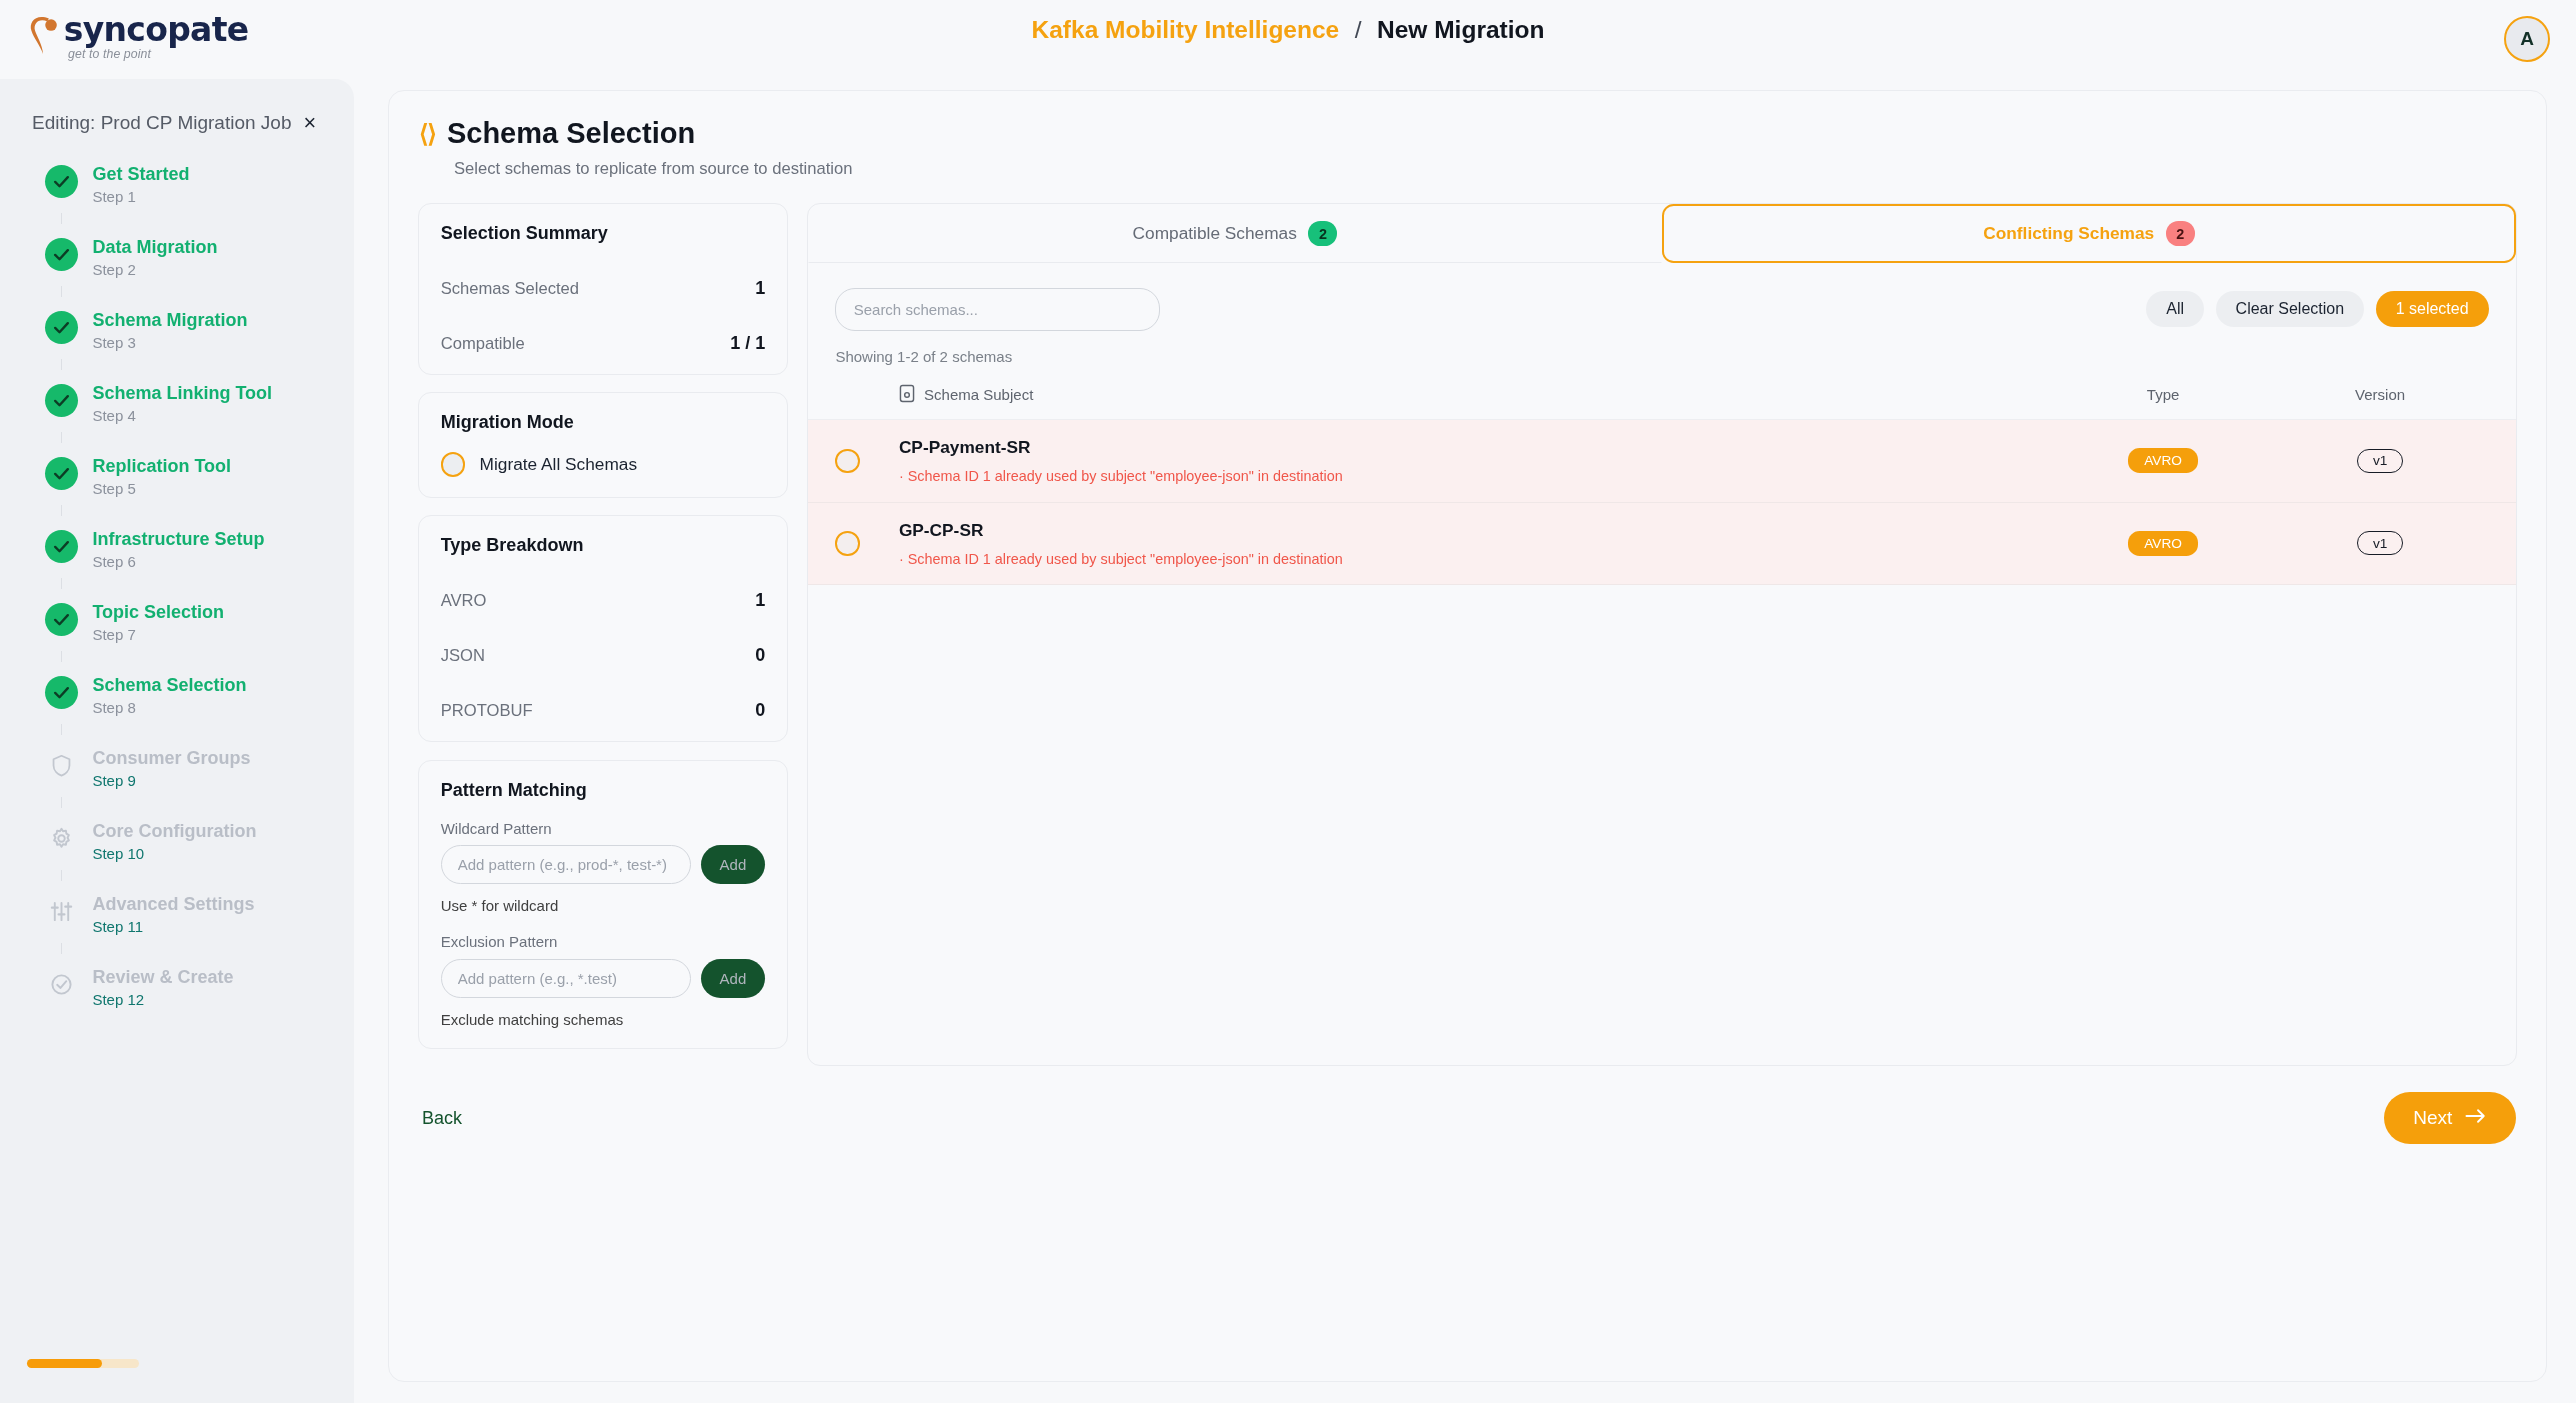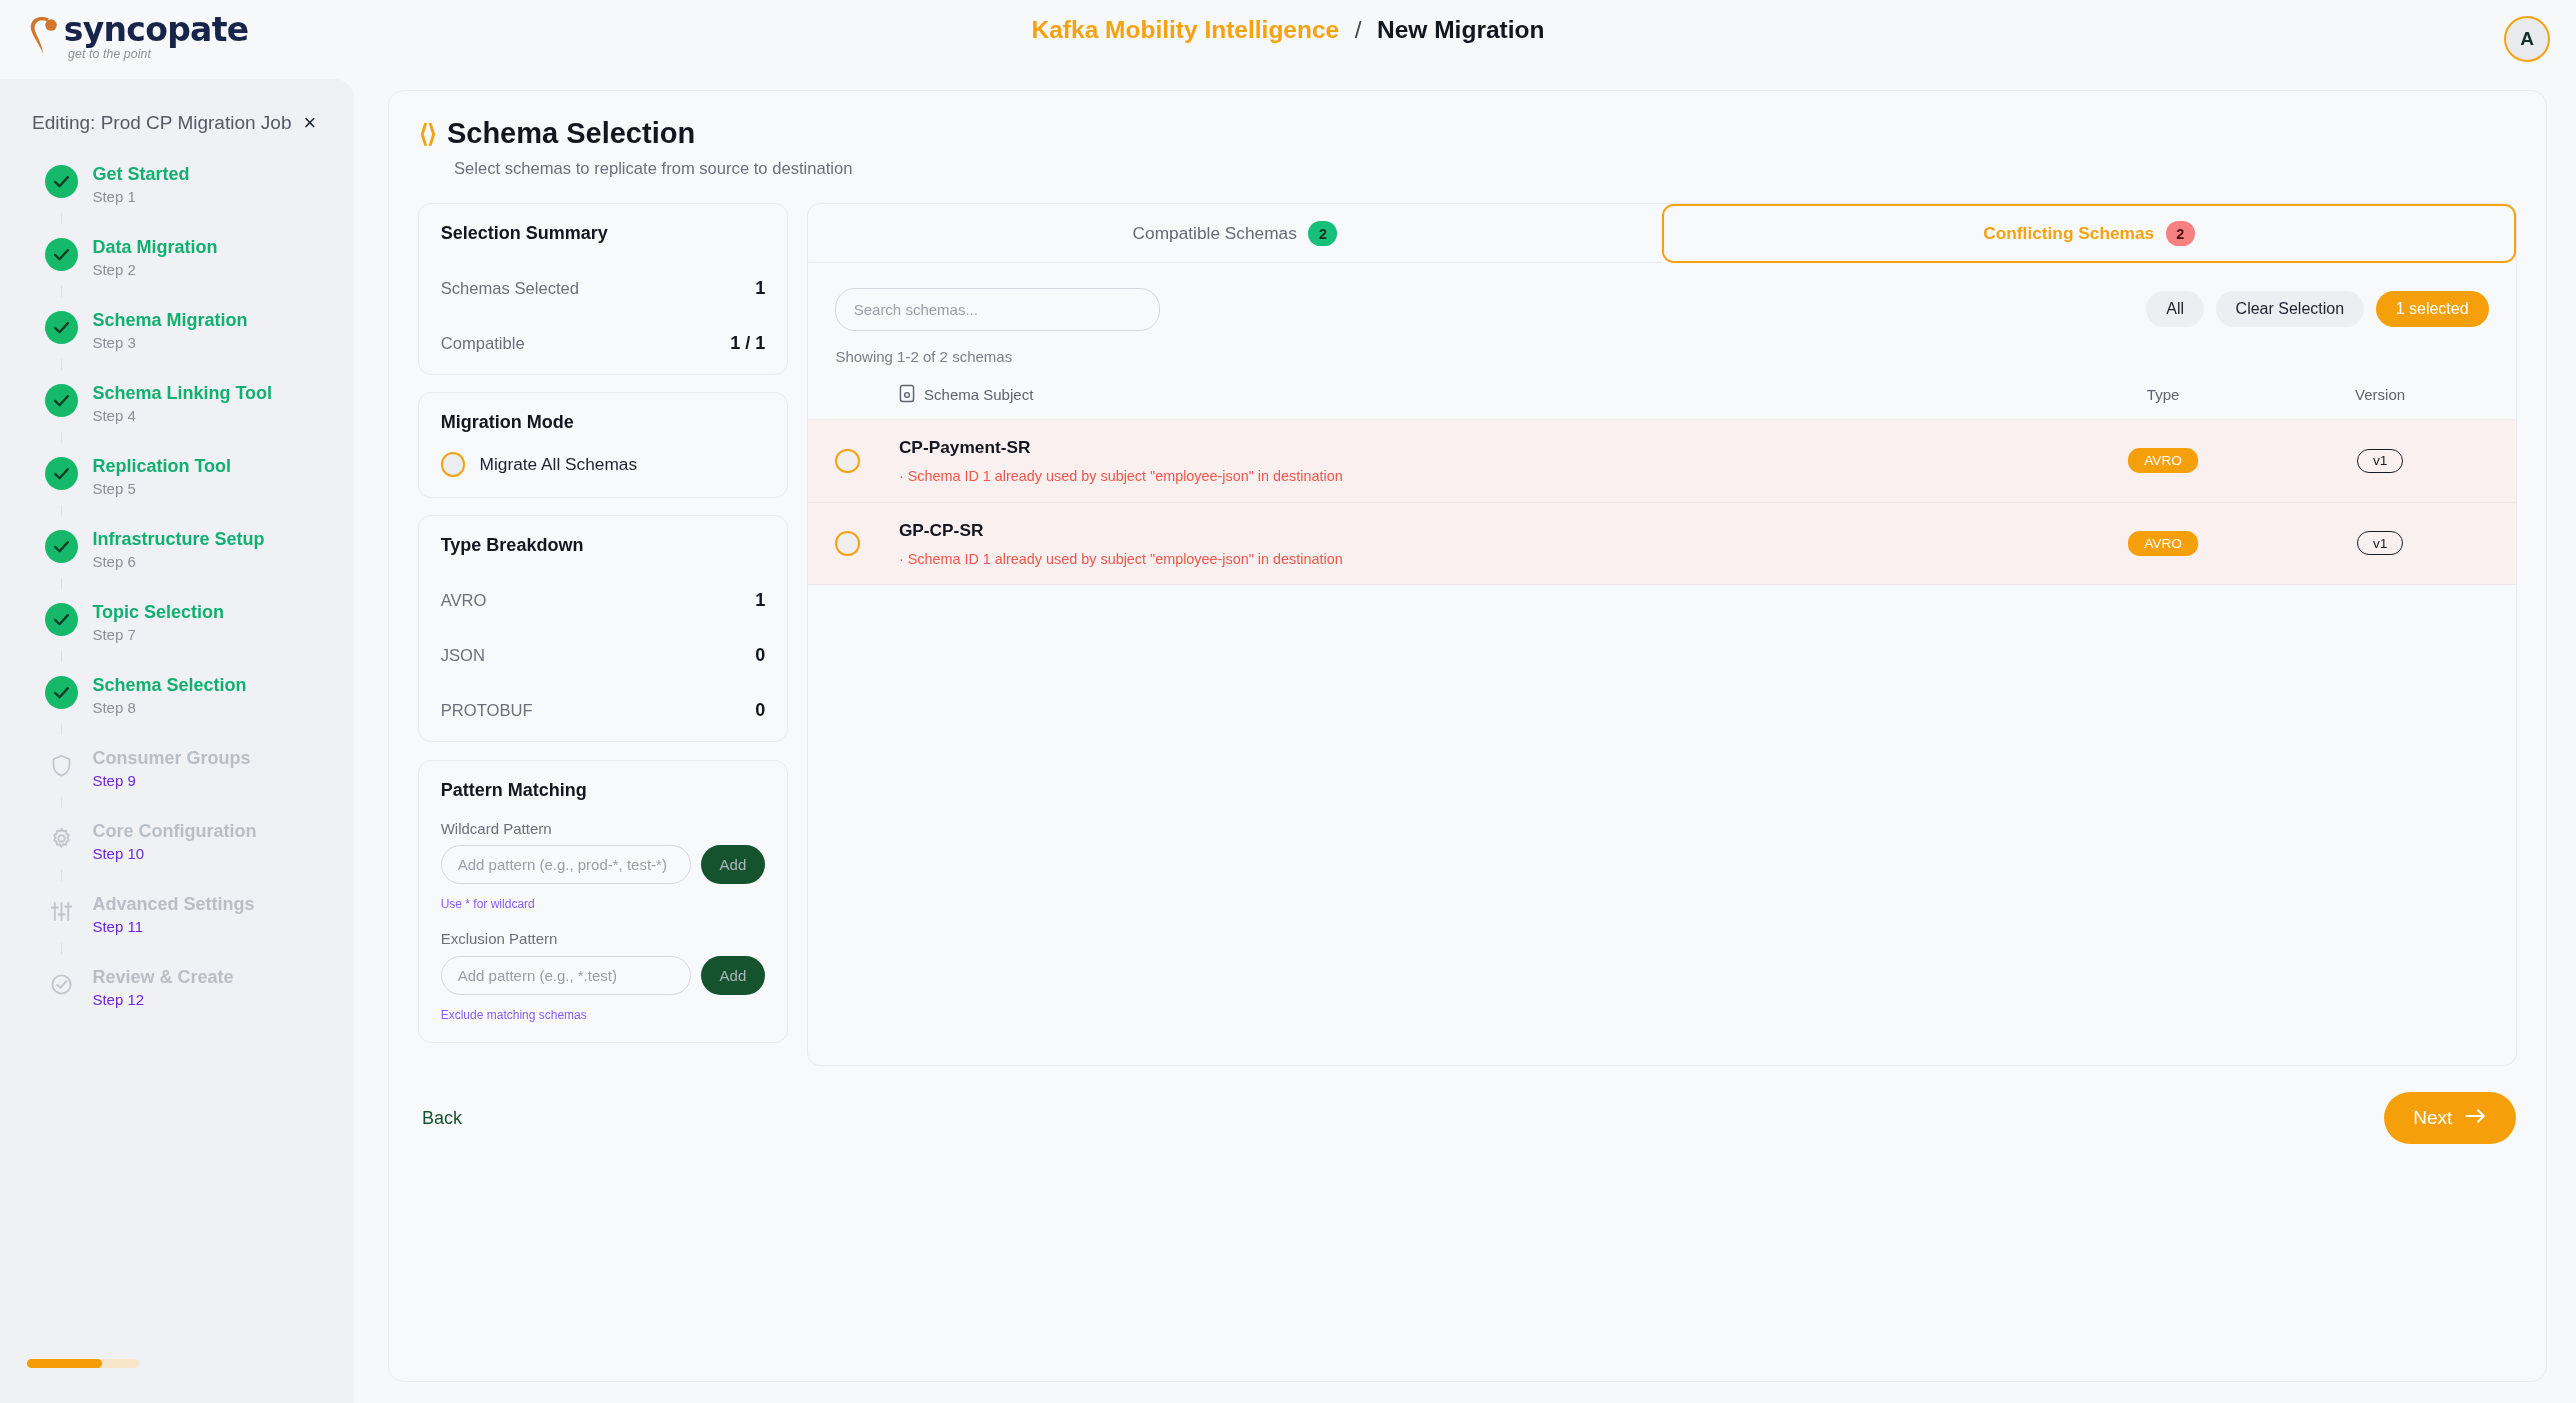--- a/index.html
+++ b/index.html
@@ -78,21 +78,21 @@
   .step-icon.done { background: #16b96a; }
   .step-icon.done svg { width: 19px; height: 19px; }
   .step-icon.pending { background: transparent; }
   .step-icon.pending svg { width: 23px; height: 23px; }
   .step-texts { display: flex; flex-direction: column; }
   .step-label { font-size: 18px; font-weight: 700; line-height: 21.7px; }
   .step-sub { font-size: 15px; line-height: 20px; margin-top: 1.4px; }
   .step.done .step-label { color: #12b070; }
   .step.done .step-sub { color: #8b919c; }
   .step.pending .step-label { color: #b9bec7; font-weight: 600; }
-  .step.pending .step-sub { color: #6d28d9; }
+  .step.pending .step-sub { color: #0f766e; }
   .connector {
     position: absolute; left: 16px; width: 1.4px; height: 11.6px;
     background: #dcdfe4; top: 49px;
   }
   .progress-track {
     position: absolute; left: 27.4px; bottom: 35px;
     width: 112px; height: 9.4px; border-radius: 5.8px; background: #f7e6c9;
   }
   .progress-fill {
     height: 9.4px; border-radius: 5.8px; background: #f79c09;
@@ -145,21 +145,21 @@
     border: 0.7px solid #d3d7dd; background: #f8f9fb;
     padding: 0 16px; font-size: 15px; color: #2c323b;
     font-family: "Liberation Sans", sans-serif;
   }
   .text-input::placeholder { color: #9aa0aa; }
   .add-btn {
     height: 39px; padding: 0 19px; border: none; border-radius: 20px;
     background: #14532d; color: #b0b5bd; font-size: 15px;
     font-family: Liberation Sans, sans-serif; cursor: default;
   }
-  .hint { font-size: 12px; color: #8b5cf6; margin-top: 13px; }
+  .hint { font-size: 15px; color: #404040; margin-top: 13px; }
 
   
   .table-panel {
     flex: 1 1 auto;
     border: 0.7px solid #e9ebef; border-radius: 13px;
     background: #f8f9fb;
     display: flex; flex-direction: column;
     min-height: 863px;
   }
   .tabs { display: flex; }

